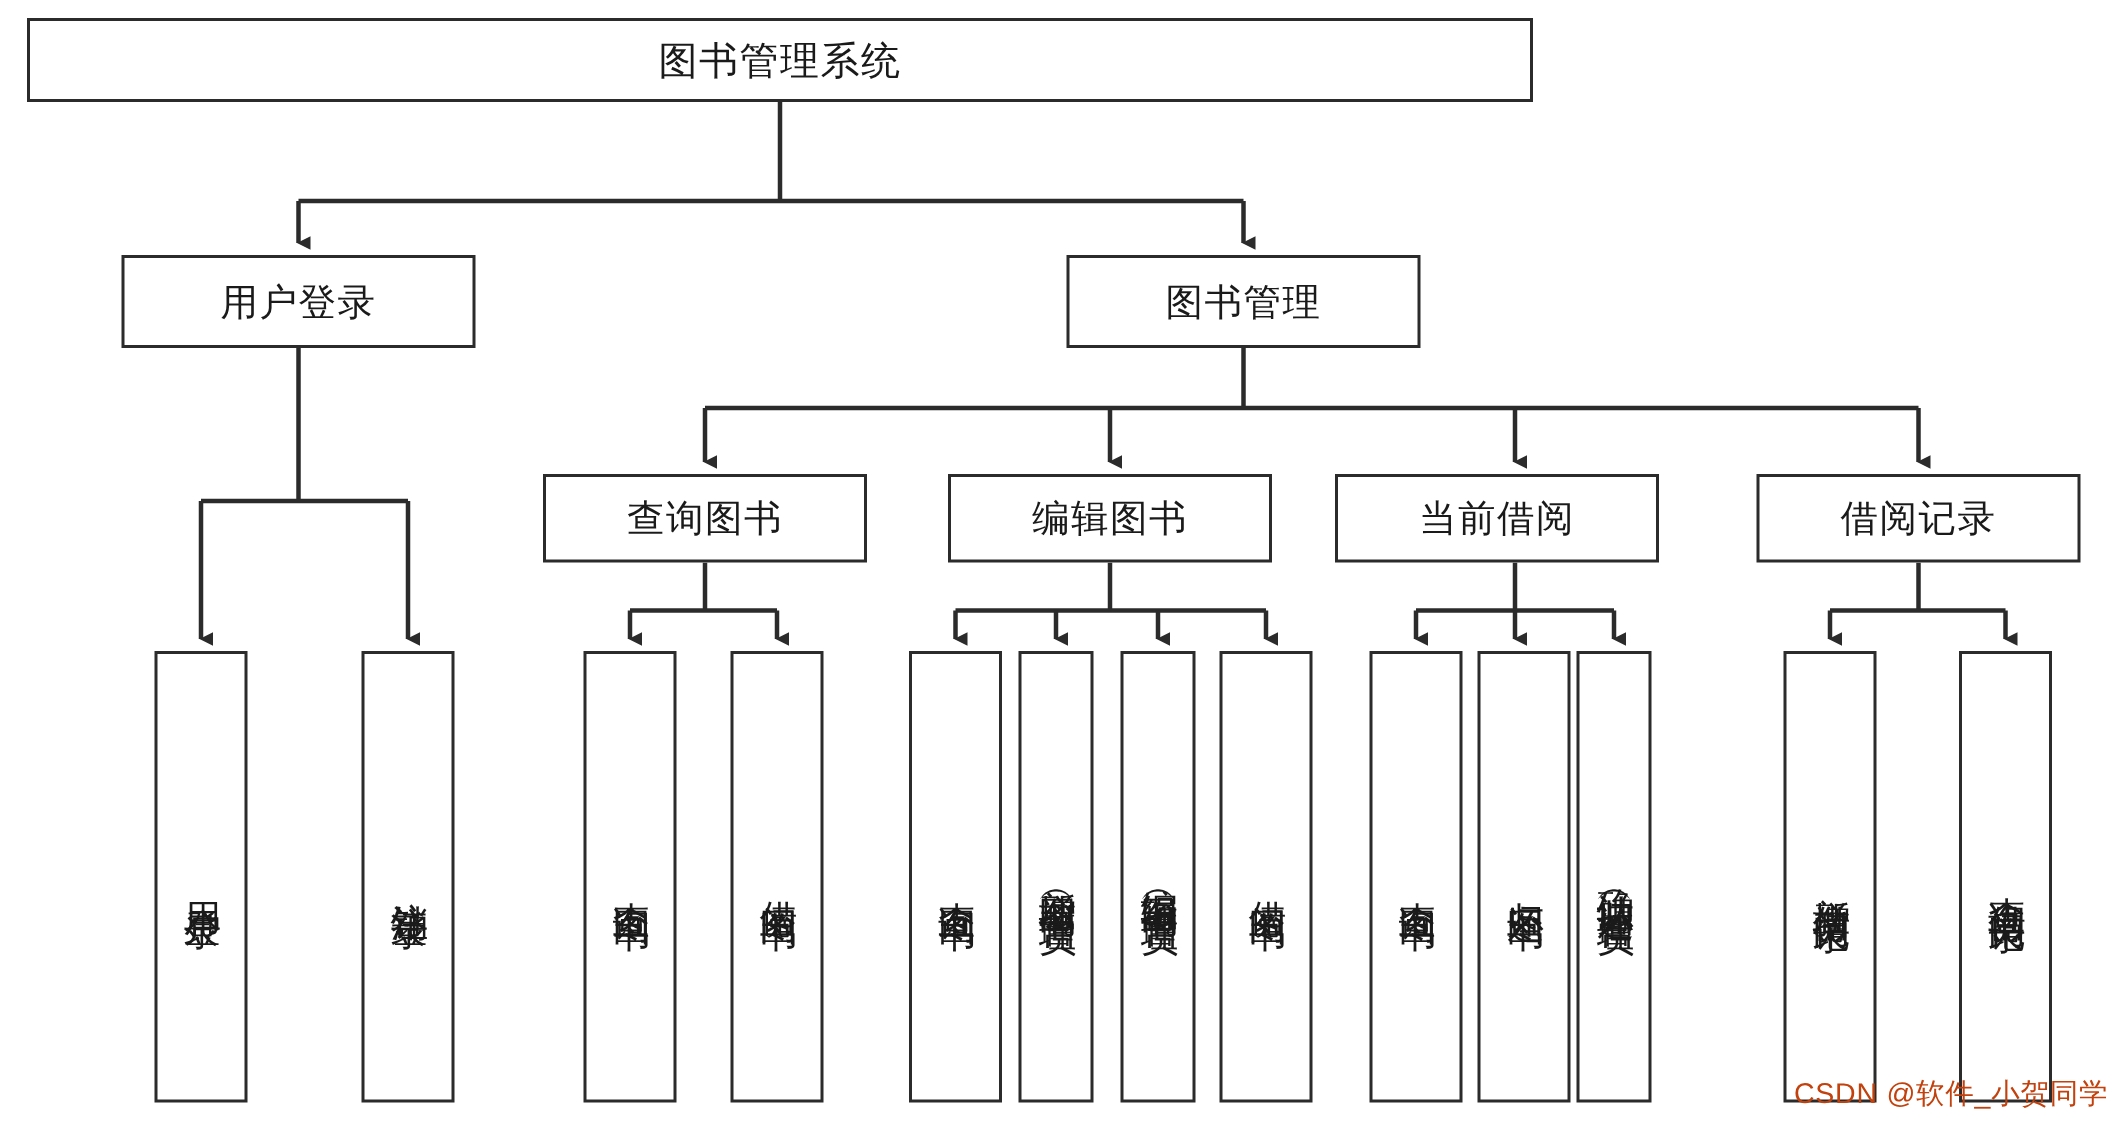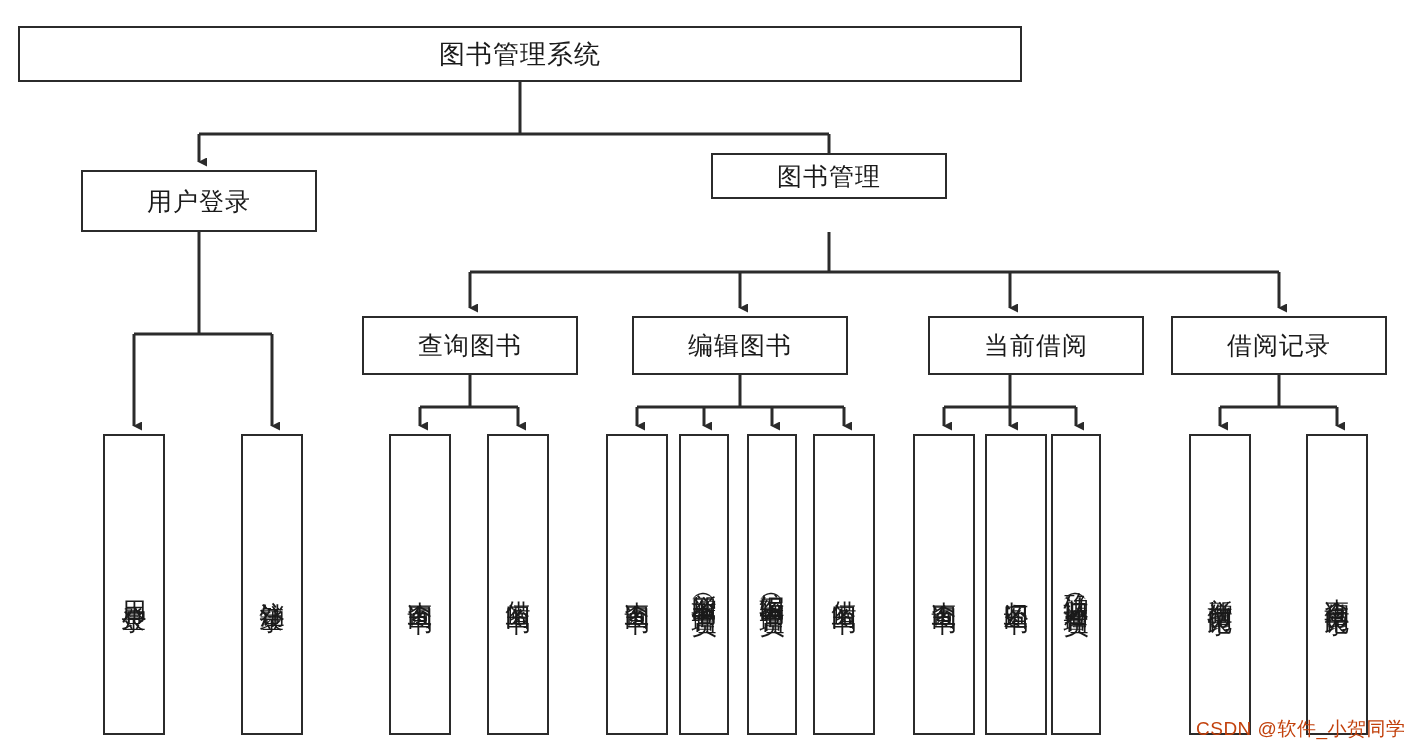--- a/index.html
+++ b/index.html
@@ -108,28 +108,28 @@
       <path d="M1010,407 L1010,426" marker-end="url(#arw)"></path>
       <path d="M1076,407 L1076,426" marker-end="url(#arw)"></path>
 
       <path d="M1279,375 L1279,407"></path>
       <path d="M1220,407 L1337,407"></path>
       <path d="M1220,407 L1220,426" marker-end="url(#arw)"></path>
       <path d="M1337,407 L1337,426" marker-end="url(#arw)"></path>
     </g>
   </svg>
 
-  <div class="node node-h title-node" id="n-root" style="left: 18px; top: 12px; width: 1004px; height: 56px; margin-top: 14px;">图书管理系统</div>
+  <div class="node node-h title-node" id="n-root" style="left: 18px; top: 12px; width: 1004px; height: 56px;">图书管理系统</div>
 
   <div class="node node-h" id="n-l2-0" style="left: 81px; top: 170px; width: 236px; height: 62px;">用户登录</div>
-  <div class="node node-h" id="n-l2-1" style="left: 711px; top: 153px; width: 236px; height: 46px;">图书管理</div>
+  <div class="node node-h" id="n-l2-1" style="left: 711px; top: 170px; width: 236px; height: 62px;">图书管理</div>
 
   <div class="node node-h" id="n-l3-0" style="left: 362px; top: 316px; width: 216px; height: 59px;">查询图书</div>
   <div class="node node-h" id="n-l3-1" style="left: 632px; top: 316px; width: 216px; height: 59px;">编辑图书</div>
-  <div class="node node-h" id="n-l3-2" style="left: 928px; top: 316px; width: 216px; height: 59px;">当前借阅</div>
+  <div class="node node-h" id="n-l3-2" style="left: 890px; top: 316px; width: 216px; height: 59px;">当前借阅</div>
   <div class="node node-h" id="n-l3-3" style="left: 1171px; top: 316px; width: 216px; height: 59px;">借阅记录</div>
 
   <div class="node node-v" id="n-lf-0" style="left: 103px; top: 434px; width: 62px; height: 301px;">用户登录</div>
   <div class="node node-v" id="n-lf-1" style="left: 241px; top: 434px; width: 62px; height: 301px;">注销登录</div>
   <div class="node node-v" id="n-lf-2" style="left: 389px; top: 434px; width: 62px; height: 301px;">查询图书</div>
   <div class="node node-v" id="n-lf-3" style="left: 487px; top: 434px; width: 62px; height: 301px;">借阅图书</div>
   <div class="node node-v" id="n-lf-4" style="left: 606px; top: 434px; width: 62px; height: 301px;">查询图书</div>
   <div class="node node-v" id="n-lf-5" style="left: 679px; top: 434px; width: 50px; height: 301px;">新增图书（管理员）</div>
   <div class="node node-v" id="n-lf-6" style="left: 747px; top: 434px; width: 50px; height: 301px;">编辑图书（管理员）</div>
   <div class="node node-v" id="n-lf-7" style="left: 813px; top: 434px; width: 62px; height: 301px;">借阅图书</div>

